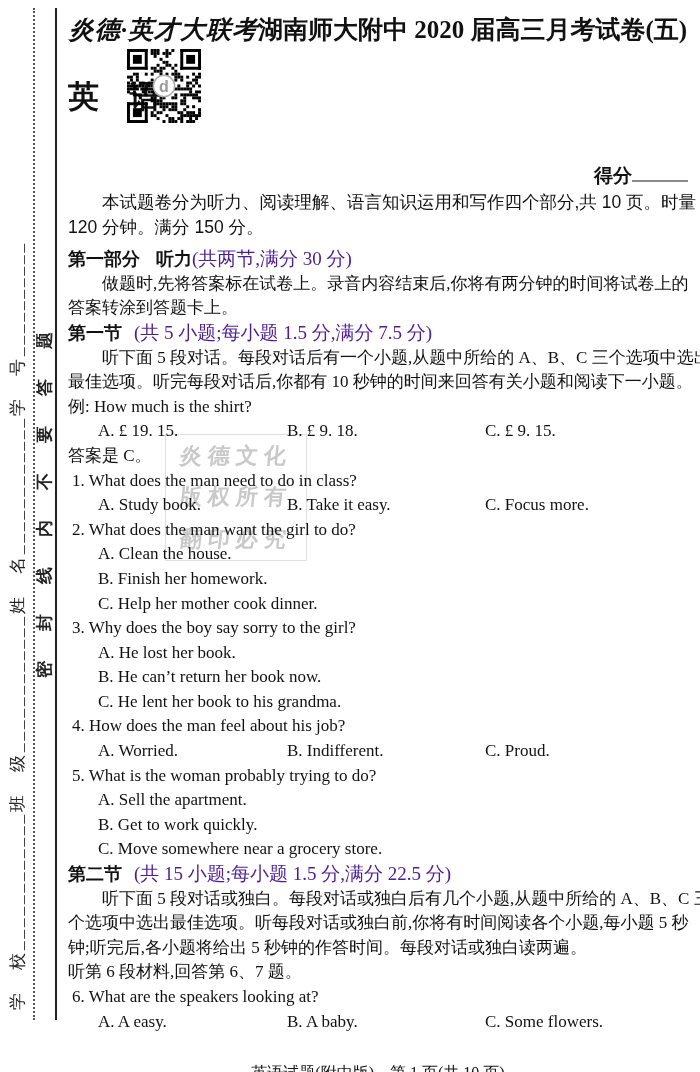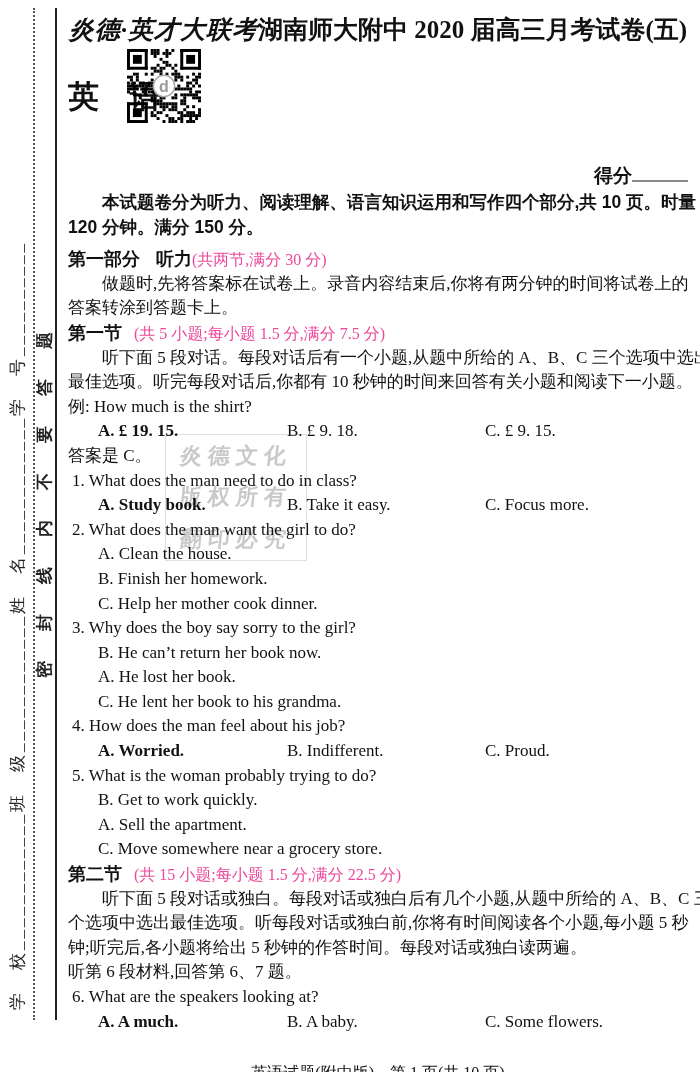--- a/index.html
+++ b/index.html
@@ -29,32 +29,32 @@
   .main{position:absolute;left:68px;top:0;width:620px;z-index:2;}
   .title{margin-top:12px;height:36px;line-height:36px;text-align:center;white-space:nowrap;
          font-size:25px;font-weight:bold;}
   .title .brand{font-style:italic;letter-spacing:1px;}
   .subject{margin-top:30px;height:38px;line-height:38px;text-align:left;
            font-size:31px;font-weight:bold;font-family:"Liberation Sans","DejaVu Sans",sans-serif;}
   .score{margin-top:46px;height:24px;line-height:24px;text-align:right;
          font-size:19px;font-weight:bold;font-family:"Liberation Sans","DejaVu Sans",sans-serif;}
   .score .blank{display:inline-block;width:56px;height:18px;border-bottom:2px solid #8a8a8a;}
   .intro{margin-top:4px;}
-  .intro .line{font-family:"Liberation Sans","DejaVu Sans",sans-serif;font-weight:bold;font-size:17.5px;}
+  .intro .line{font-family:"Liberation Sans","DejaVu Sans",sans-serif;font-weight:normal;font-size:17.5px;}
   .part-heading{margin-top:8px;height:24.6px;line-height:24.6px;white-space:nowrap;}
   .bold-sans{font-family:"Liberation Sans","DejaVu Sans",sans-serif;font-weight:bold;font-size:18px;}
   .part-heading .name{margin-left:16px;}
-  .note{font-size:16px;color:#ec4899;}
+  .note{font-size:19px;color:#4c1d95;}
   .line{height:24.6px;line-height:24.6px;font-size:17px;white-space:nowrap;}
   .indent{text-indent:34px;}
   .q{padding-left:4px;}
   .opt{padding-left:30px;}
   .optrow{position:relative;}
   .optrow span{position:absolute;top:0;}
-  .oa{left:30px;font-weight:bold;}
+  .oa{left:30px;}
   .ob{left:219px;text-align:center;}
   .oc{left:417px;}
   .sec .note{margin-left:12px;}
   .footer{margin-top:28px;height:22px;line-height:22px;text-align:center;font-size:16px;}
 </style>
 </head>
 <body>
 
 <div class="page">
 
@@ -322,49 +322,49 @@
       <span class="ob">B. Take it easy.</span>
       <span class="oc">C. Focus more.</span>
     </div>
 
     <div class="line q">2. What does the man want the girl to do?</div>
     <div class="line opt">A. Clean the house.</div>
     <div class="line opt">B. Finish her homework.</div>
     <div class="line opt">C. Help her mother cook dinner.</div>
 
     <div class="line q">3. Why does the boy say sorry to the girl?</div>
+    <div class="line opt">A. He lost her book.</div>
     <div class="line opt">B. He can’t return her book now.</div>
-    <div class="line opt">A. He lost her book.</div>
     <div class="line opt">C. He lent her book to his grandma.</div>
 
     <div class="line q">4. How does the man feel about his job?</div>
     <div class="line optrow">
       <span class="oa">A. Worried.</span>
       <span class="ob">B. Indifferent.</span>
       <span class="oc">C. Proud.</span>
     </div>
 
     <div class="line q">5. What is the woman probably trying to do?</div>
+    <div class="line opt">A. Sell the apartment.</div>
     <div class="line opt">B. Get to work quickly.</div>
-    <div class="line opt">A. Sell the apartment.</div>
     <div class="line opt">C. Move somewhere near a grocery store.</div>
 
     <div class="line sec">
       <span class="bold-sans">第二节</span><span class="note">(共 15 小题;每小题 1.5 分,满分 22.5 分)</span>
     </div>
 
     <div class="line indent">听下面 5 段对话或独白。每段对话或独白后有几个小题,从题中所给的 A、B、C 三</div>
     <div class="line">个选项中选出最佳选项。听每段对话或独白前,你将有时间阅读各个小题,每小题 5 秒</div>
     <div class="line">钟;听完后,各小题将给出 5 秒钟的作答时间。每段对话或独白读两遍。</div>
 
     <div class="line">听第 6 段材料,回答第 6、7 题。</div>
 
     <div class="line q">6. What are the speakers looking at?</div>
     <div class="line optrow">
-      <span class="oa">A. A much.</span>
+      <span class="oa">A. A easy.</span>
       <span class="ob">B. A baby.</span>
       <span class="oc">C. Some flowers.</span>
     </div>
 
     <div class="footer">英语试题(附中版)　第 1 页(共 10 页)</div>
 
   </div>
 </div>
 
 </body></html>

